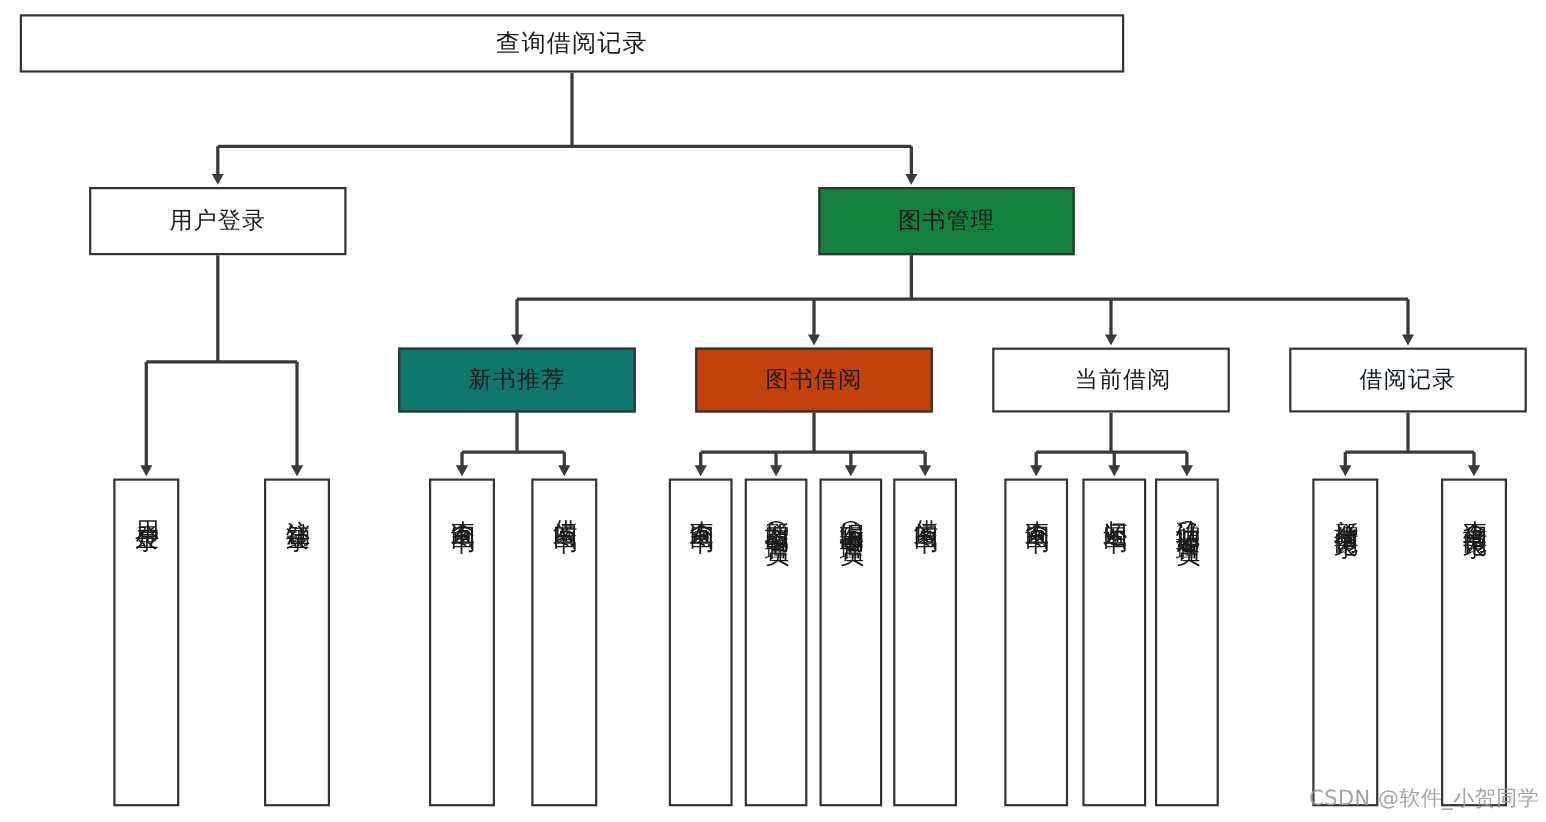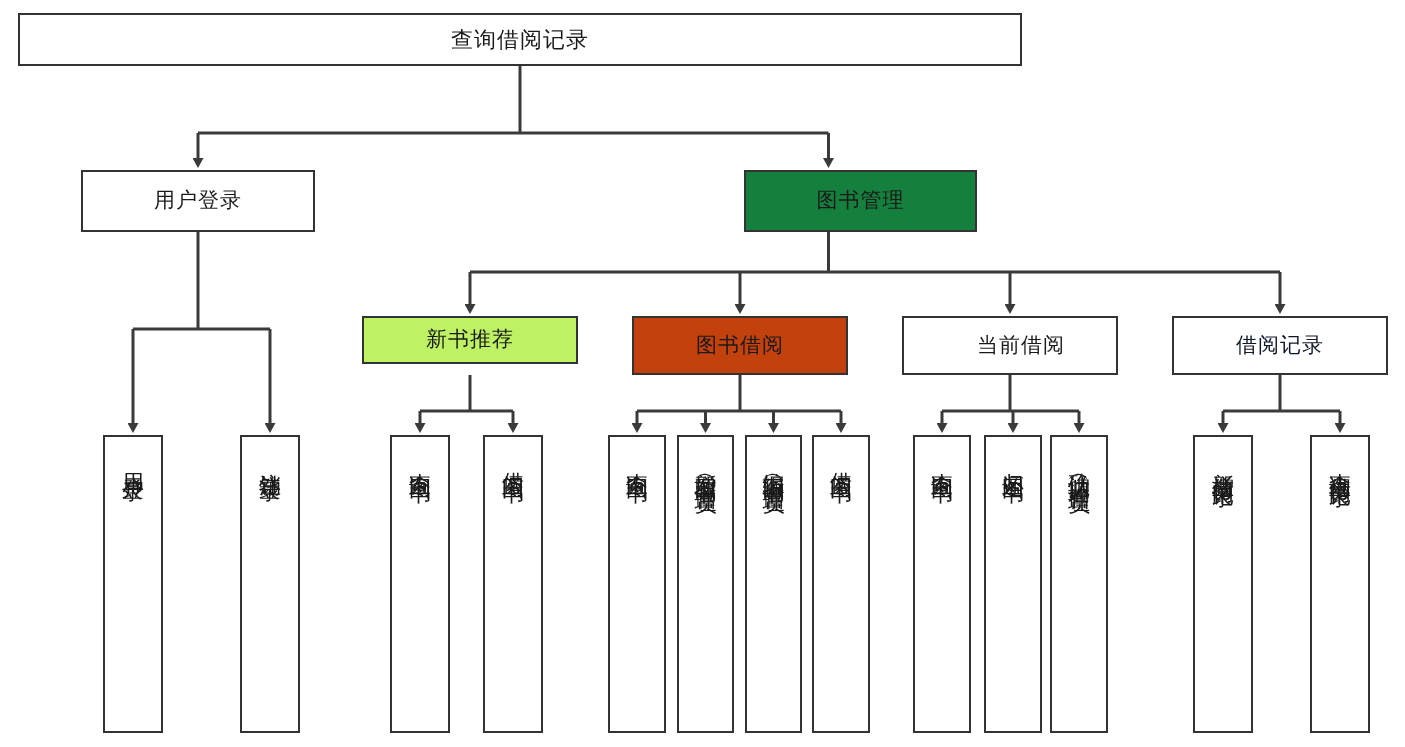--- a/index.html
+++ b/index.html
@@ -117,21 +117,21 @@
   <div id="nodes-layer">
       <div class="node horiz" style="left: 18px; top: 13px; width: 1004px; height: 53px; border-color: rgb(51, 51, 51); background: rgb(255, 255, 255);">
         <span class="node-label" style="color: rgb(26, 26, 26); font-size: 22px;">查询借阅记录</span>
       </div>
       <div class="node horiz" style="left: 81px; top: 170px; width: 234px; height: 62px; border-color: rgb(51, 51, 51); background: rgb(255, 255, 255);">
         <span class="node-label" style="color: rgb(26, 26, 26);">用户登录</span>
       </div>
       <div class="node horiz" style="left: 712px; top: 170px; width: 233px; height: 62px; border-color: rgb(51, 51, 51); background: #15803d; margin-left: 32px;">
         <span class="node-label" style="color: rgb(26, 26, 26);">图书管理</span>
       </div>
-      <div class="node horiz" style="left: 362px; top: 316px; width: 216px; height: 48px; border-color: rgb(51, 51, 51); background: #bef264;">
+      <div class="node horiz" style="left: 362px; top: 316px; width: 216px; height: 59px; border-color: rgb(51, 51, 51); background: #0f766e;">
         <span class="node-label" style="color: rgb(26, 26, 26);">新书推荐</span>
       </div>
       <div class="node horiz" style="left: 632px; top: 316px; width: 216px; height: 59px; border-color: rgb(51, 51, 51); background: #c2410c;">
         <span class="node-label" style="color: rgb(26, 26, 26);">图书借阅</span>
       </div>
       <div class="node horiz" style="left: 902px; top: 316px; width: 216px; height: 59px; border-color: rgb(51, 51, 51); background: rgb(255, 255, 255); padding-left: 22px;">
         <span class="node-label" style="color: rgb(26, 26, 26);">当前借阅</span>
       </div>
       <div class="node horiz" style="left: 1172px; top: 316px; width: 216px; height: 59px; border-color: rgb(51, 51, 51); background: rgb(255, 255, 255);">
         <span class="node-label" style="color: #0f172a;">借阅记录</span>
@@ -170,14 +170,15 @@
         <span class="node-label" style="color: rgb(26, 26, 26);">确认归还（管理员）</span>
       </div>
       <div class="node vert" style="left: 1193px; top: 435px; width: 60px; height: 298px; border-color: rgb(51, 51, 51); background: rgb(255, 255, 255);">
         <span class="node-label" style="color: rgb(26, 26, 26);">新增借阅记录</span>
       </div>
       <div class="node vert" style="left: 1310px; top: 435px; width: 60px; height: 298px; border-color: rgb(51, 51, 51); background: rgb(255, 255, 255);">
         <span class="node-label" style="color: rgb(26, 26, 26);">查询借阅记录</span>
       </div>
     </div>
 
+  <div id="watermark" style="left: 1190px; top: 713px; color: rgb(155, 155, 155);">CSDN @软件_小贺同学</div>
 
 </div>
 
 </body></html>

